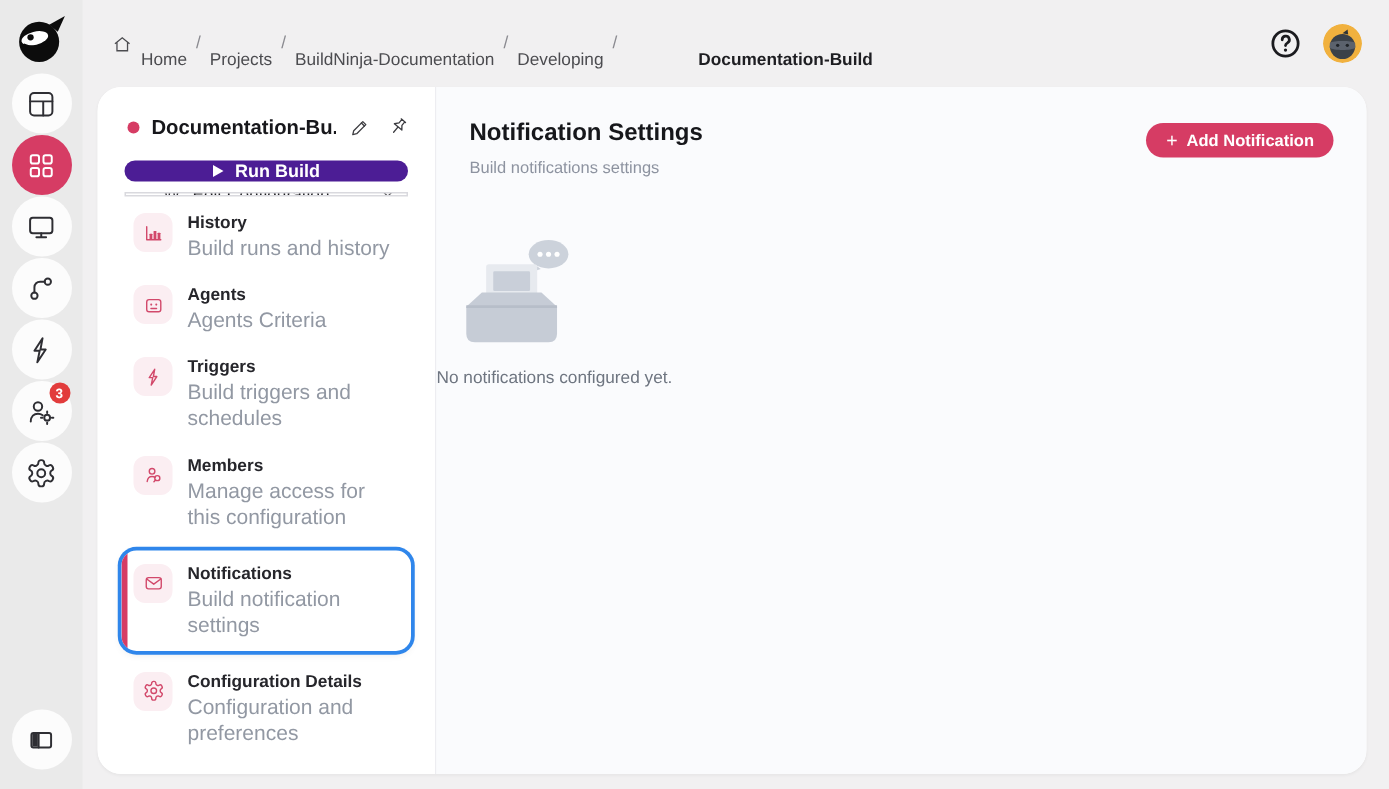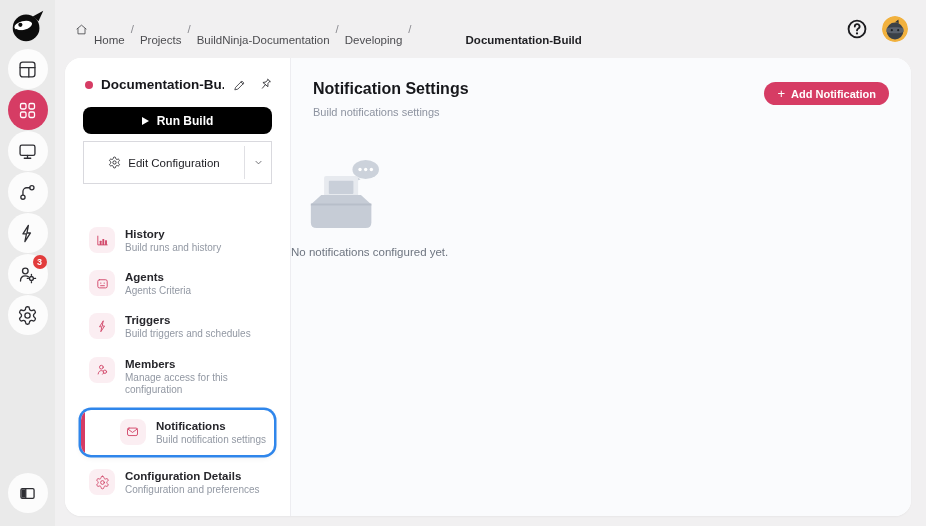--- a/index.html
+++ b/index.html
@@ -54,43 +54,43 @@
 
   
   .left-panel { width: 226px; flex-shrink: 0; border-right: 1px solid #ededf1; padding-top: 18px; background: #fff; display: flex; flex-direction: column; }
   .panel-head { display: flex; align-items: center; padding: 0 16px 0 20px; gap: 8px; }
   .title-dot { width: 8px; height: 8px; border-radius: 50%; background: #d63c64; flex-shrink: 0; }
   .panel-title { font-size: 13.5px; font-weight: bold; color: #17171b; flex: 1; white-space: nowrap; overflow: hidden; }
   .icon-btn { cursor: pointer; display: flex; padding: 1px; }
   .icon-btn svg { width: 15px; height: 15px; stroke: #3c3c40; fill: none; stroke-width: 1.4; stroke-linecap: round; stroke-linejoin: round; }
 
   .run-btn {
-    margin: 14px 18px 0; height: 27px; background: #000000; border: none; border-radius: 8px;
+    margin: 14px 18px 0; height: 27px; background: #4c1d95; border: none; border-radius: 8px;
     color: #fff; font-weight: bold; font-size: 12px; font-family: inherit;
     display: flex; align-items: center; justify-content: center; gap: 8px; cursor: pointer;
   }
   .play { width: 0; height: 0; border-left: 7px solid #fff; border-top: 4.5px solid transparent; border-bottom: 4.5px solid transparent; }
 
   .edit-btn {
-    margin: 7px 18px 0; height: 43px; background: #fff; border: 1px solid #d9d9de; border-radius: 0;
+    margin: 7px 18px 0; height: 25px; background: #fff; border: 1px solid #d9d9de; border-radius: 0;
     display: flex; align-items: stretch; cursor: pointer; font-family: inherit; padding: 0; overflow: hidden;
   }
   .edit-main { flex: 1; display: flex; align-items: center; justify-content: center; gap: 7px; font-size: 11.5px; color: #1d1d22; }
   .edit-main svg { width: 13px; height: 13px; stroke: #2d2d32; stroke-width: 1.7; fill: none; }
   .edit-div { width: 1px; background: #e0e0e4; margin: 4px 0; }
   .edit-caret { width: 26px; display: flex; align-items: center; justify-content: center; }
   .edit-caret svg { width: 11px; height: 11px; stroke: #55555a; stroke-width: 1.8; fill: none; stroke-linecap: round; stroke-linejoin: round; }
 
-  .menu { margin-top: 38px; padding: 0 16px 14px; display: flex; flex-direction: column; gap: 6px; }
+  .menu { margin-top: 6px; padding: 0 16px 14px; display: flex; flex-direction: column; gap: 6px; }
   .menu-item { display: flex; gap: 10px; padding: 5px 8px; border-radius: 10px; cursor: pointer; align-items: flex-start; }
   .mi-icon { width: 26px; height: 26px; border-radius: 8px; background: #fbeef2; display: flex; align-items: center; justify-content: center; flex-shrink: 0; }
   .mi-icon svg { width: 15px; height: 15px; stroke: #d2496b; stroke-width: 1.5; fill: none; stroke-linecap: round; stroke-linejoin: round; }
   .mi-text { padding-top: 1px; }
   .mi-label { font-size: 11.5px; font-weight: bold; color: #26262b; display: block; margin-bottom: 2px; }
-  .mi-desc { font-size: 10px; color: #9298a3; display: block; line-height: 1.22; }
+  .mi-desc { font-size: 14px; color: #9298a3; display: block; line-height: 1.22; }
   .menu-item.selected {
     background: #fff; position: relative; margin: 3px 0; padding: 9px 8px;
     box-shadow: 0 0 0 2.5px #2f86eb, 0 2px 6px rgba(0,0,0,.10);
     overflow: hidden;
     justify-content: flex-end;
   }
   .menu-item.selected::before {
     content: ""; position: absolute; left: 0; top: 0; bottom: 0; width: 4px;
     background: #d63c64; border-radius: 10px 0 0 10px;
   }

